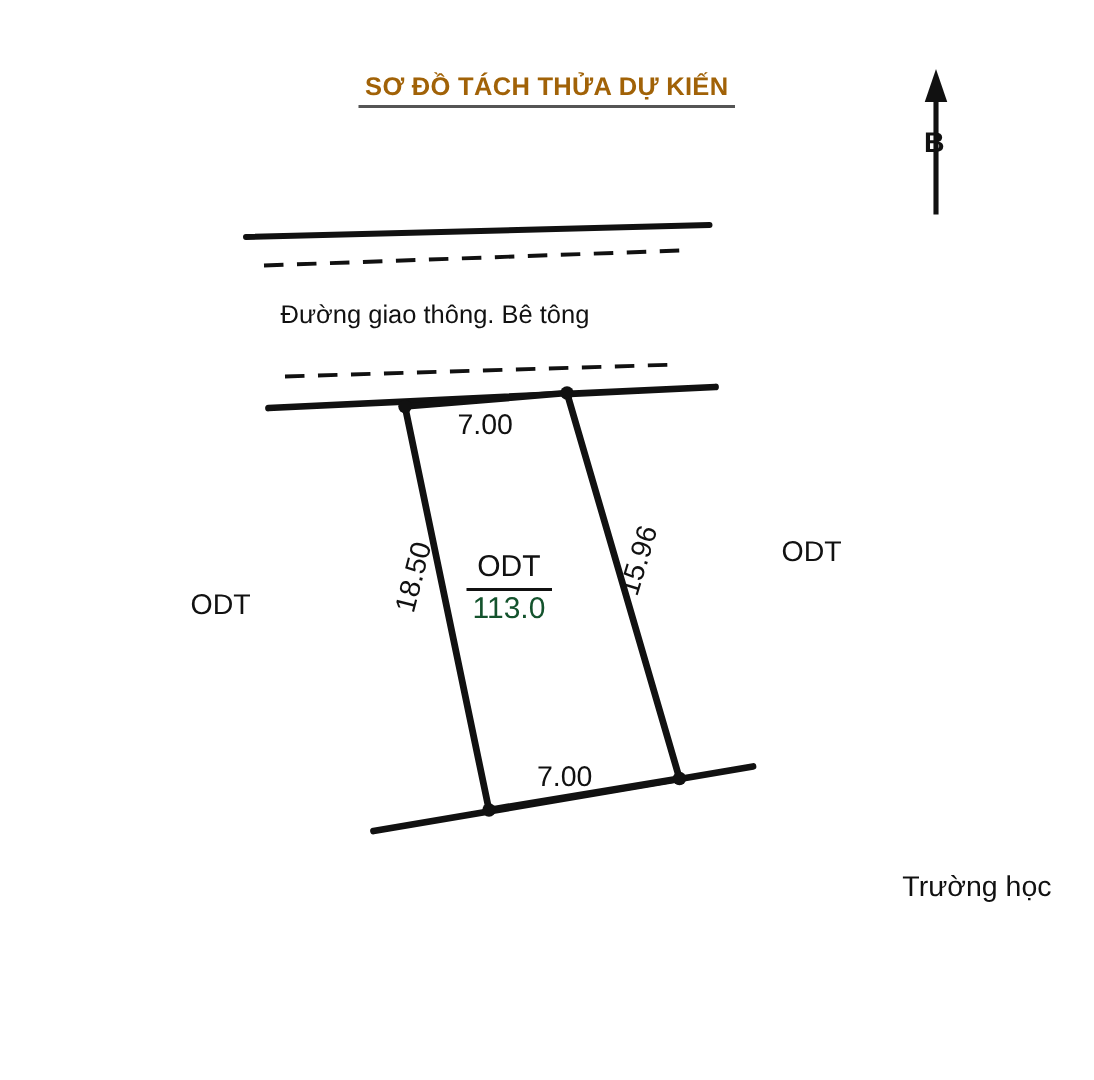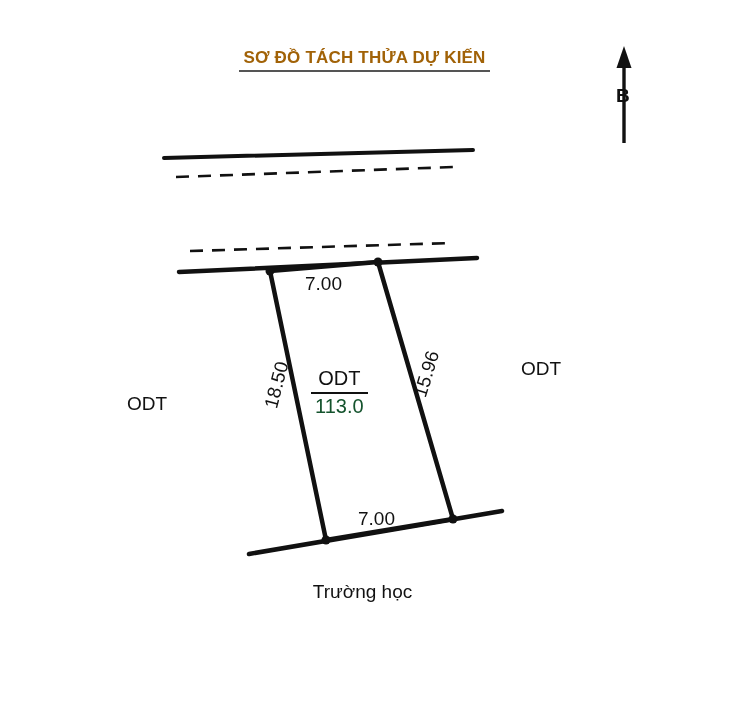--- a/index.html
+++ b/index.html
@@ -51,24 +51,24 @@
     pointer-events: none;
   }
   .lbl-road {
     left: 0;
     top: 200px;
     width: 580px;
     text-align: center;
     font-size: 17px;
   }
   .lbl-school {
-    left: 12px;
+    left: 0;
     top: 581px;
     width: 701px;
-    text-align: center;
+    text-align: right;
     font-size: 19px;
   }
   .lbl-odt-left {
     left: 127px;
     top: 393px;
     font-size: 19px;
   }
   .lbl-odt-right {
     left: 521px;
     top: 358px;
@@ -161,20 +161,21 @@
       <polygon points="624,46 616.5,68 631.5,68" fill="#111111"></polygon>
     </g>
   </svg>
 
   <div class="doc-title">
     <span>SƠ ĐỒ TÁCH THỬA DỰ KIẾN</span>
   </div>
 
   <div class="compass-letter">B</div>
 
+  <div class="map-label lbl-road">Đường giao thông. Bê tông</div>
 
   <div class="map-label lbl-odt-left">ODT</div>
   <div class="map-label lbl-odt-right">ODT</div>
 
   <div class="map-label lbl-school">Trường học</div>
 
   <div class="map-label lbl-dim-top">7.00</div>
   <div class="map-label lbl-dim-bottom">7.00</div>
   <div class="map-label lbl-dim-left">18.50</div>
   <div class="map-label lbl-dim-right">15.96</div>

